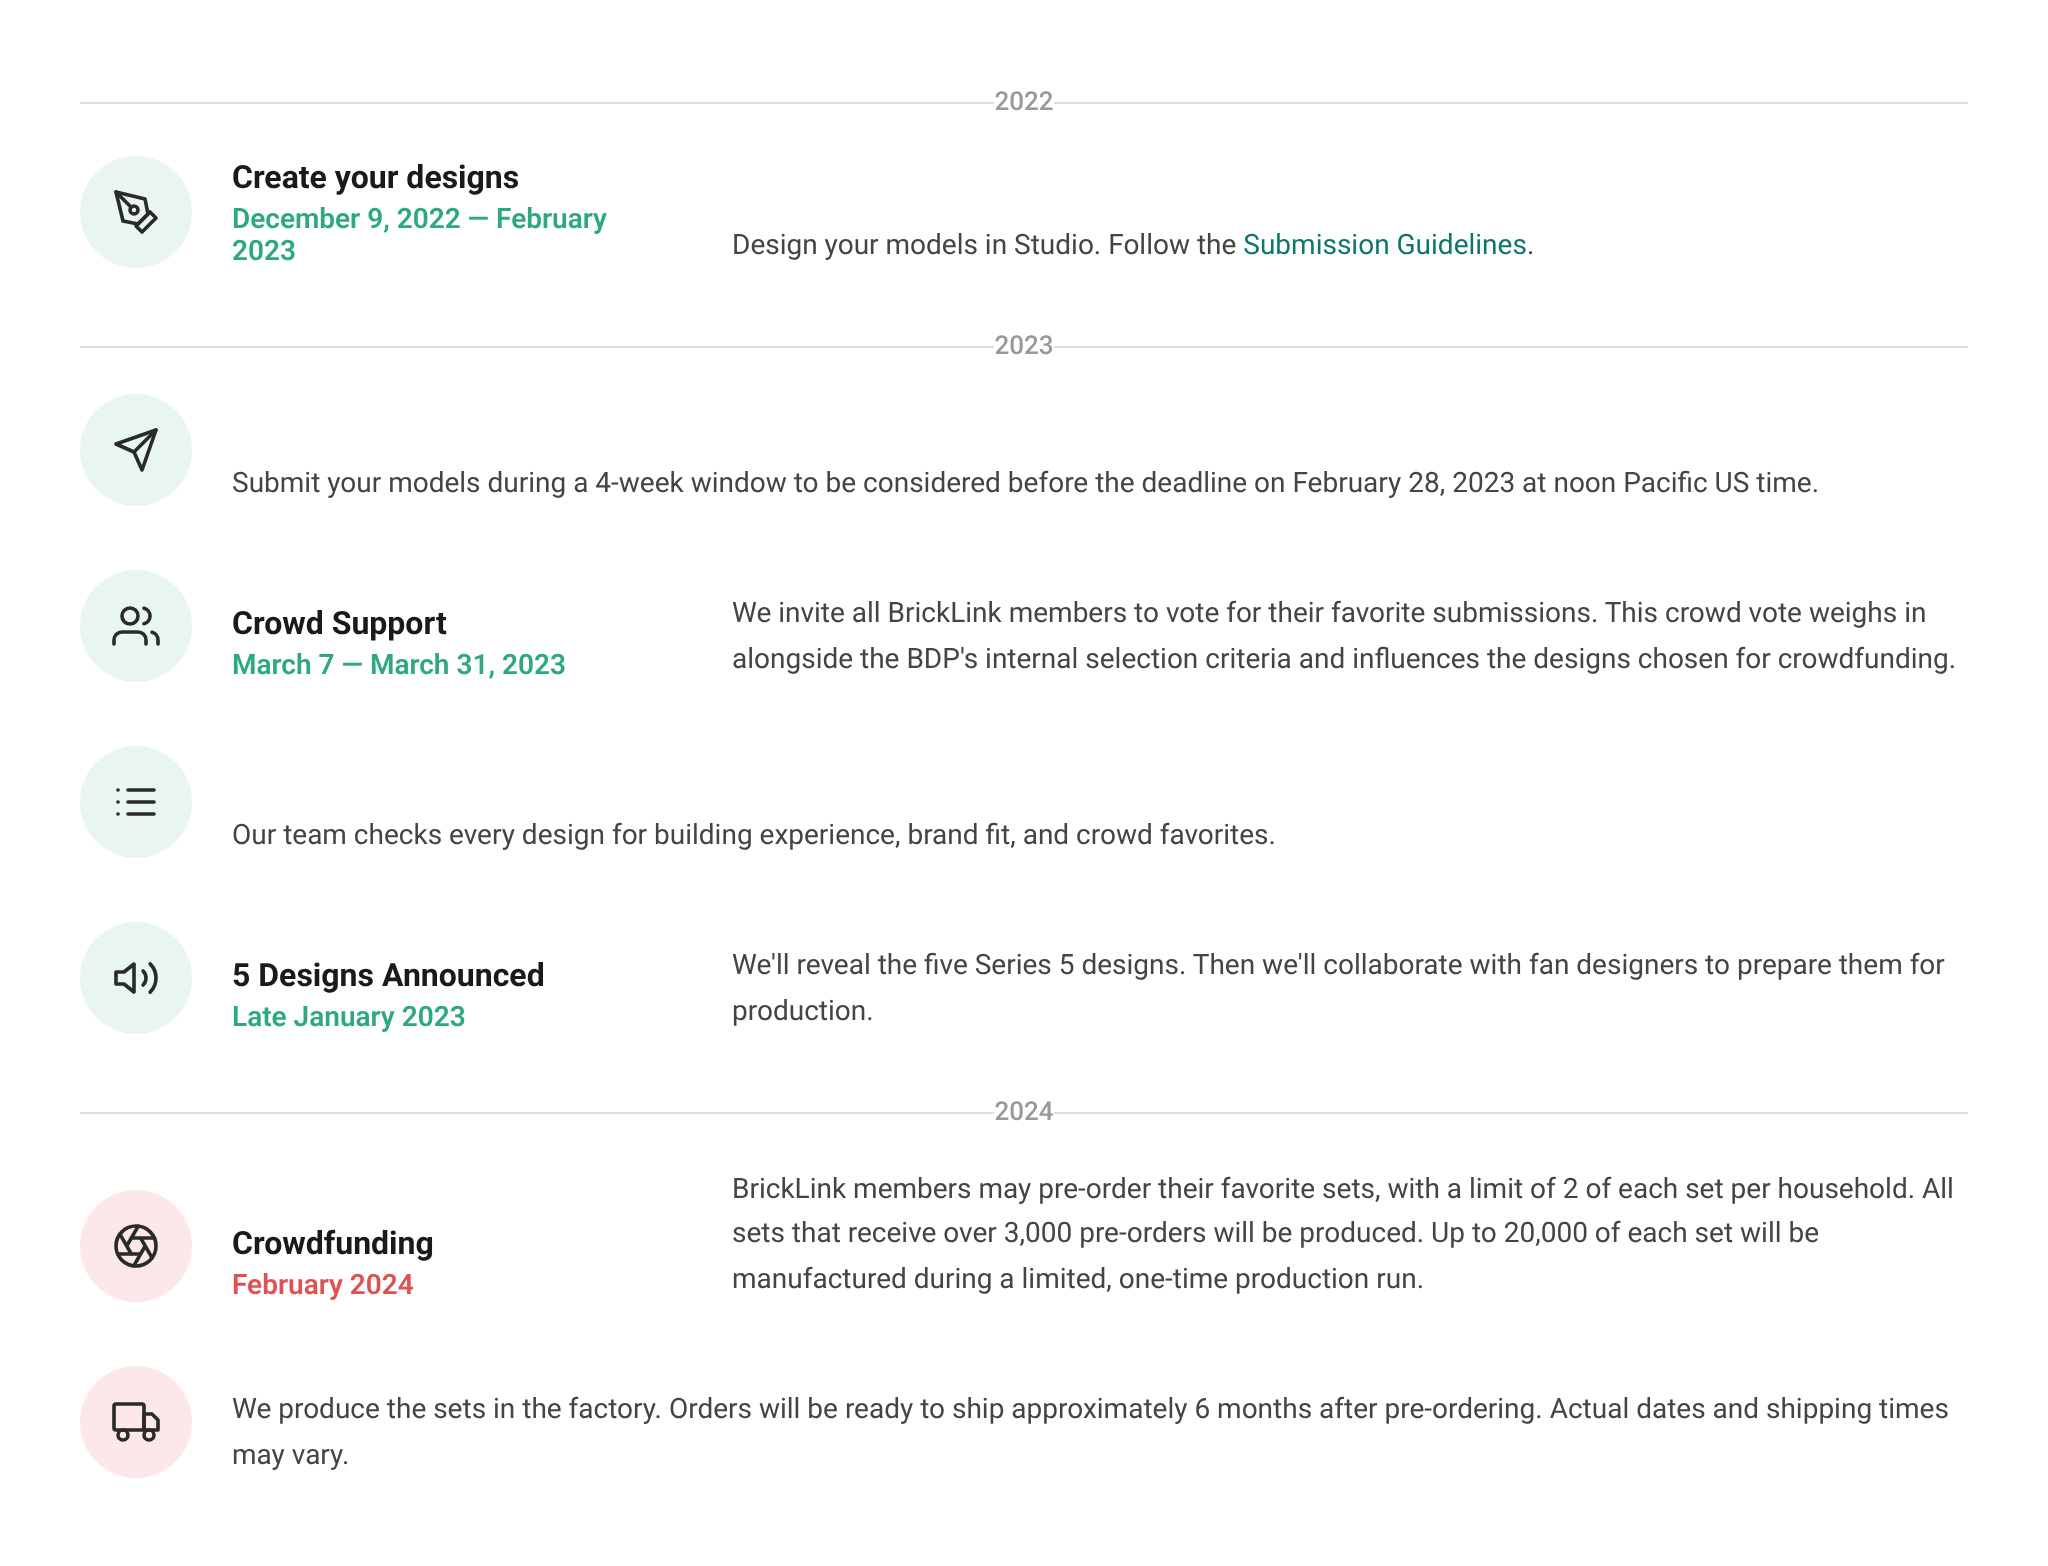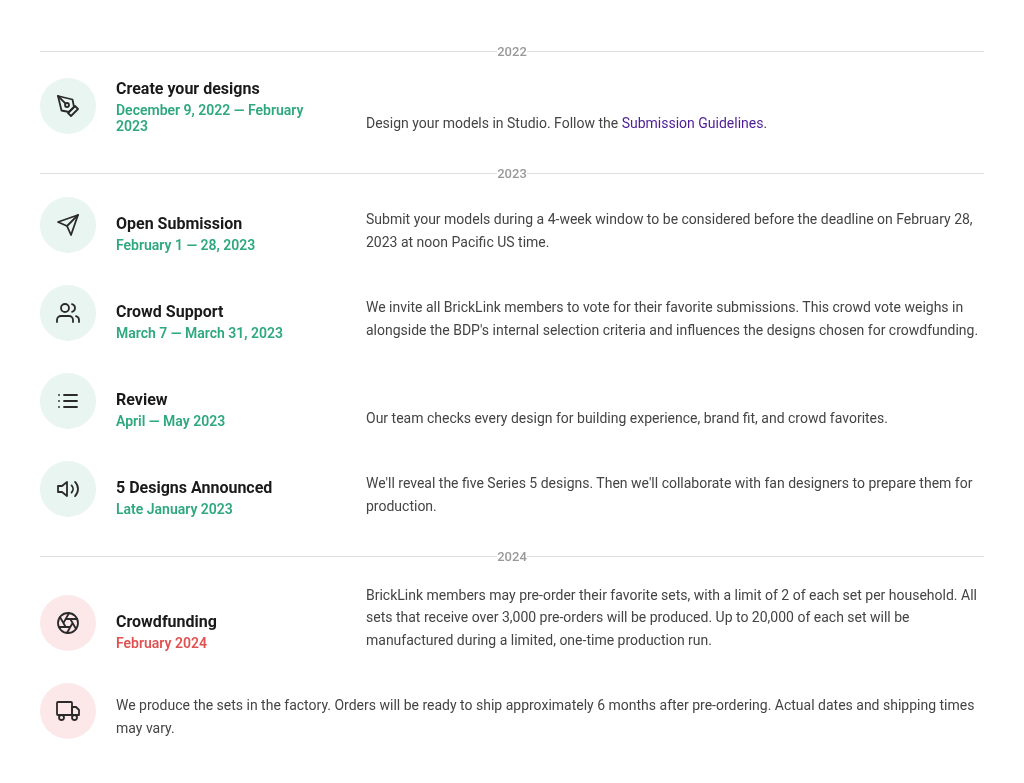--- a/index.html
+++ b/index.html
@@ -78,21 +78,21 @@
     .item-date.red { color: #e05252; }
 
     .item-description {
       flex: 1;
       font-size: 14px;
       color: #444;
       line-height: 1.6;
       padding-top: 4px;
     }
     .item-description a {
-      color: #4c1d95;
+      color: #0f766e;
       text-decoration: none;
     }
   </style>
 </head>
 <body>
 
 <div id="timeline-container">
     <div class="year-divider">
     <span class="year-line"></span>
     <span class="year-label">2022</span>
@@ -117,24 +117,20 @@
     <span class="year-line"></span>
     <span class="year-label">2023</span>
     <span class="year-line"></span>
   </div>
     <div class="timeline-item">
       <div class="icon-circle green">
         <svg viewBox="0 0 24 24" fill="none" stroke="#2a2a2a" stroke-width="1.8" stroke-linecap="round" stroke-linejoin="round">
     <line x1="22" y1="2" x2="11" y2="13"></line>
     <polygon points="22 2 15 22 11 13 2 9 22 2"></polygon>
   </svg>
-      </div>
-      <div class="item-title-block">
-        <div class="item-title">Open Submission</div>
-        <div class="item-date green">February 1 — 28, 2023</div>
       </div>
       <div class="item-description">Submit your models during a 4-week window to be considered before the deadline on February 28, 2023 at noon Pacific US time.</div>
     </div>
     <div class="timeline-item">
       <div class="icon-circle green">
         <svg viewBox="0 0 24 24" fill="none" stroke="#2a2a2a" stroke-width="1.8" stroke-linecap="round" stroke-linejoin="round">
     <path d="M17 21v-2a4 4 0 0 0-4-4H5a4 4 0 0 0-4 4v2"></path>
     <circle cx="9" cy="7" r="4"></circle>
     <path d="M23 21v-2a4 4 0 0 0-3-3.87"></path>
     <path d="M16 3.13a4 4 0 0 1 0 7.75"></path>
@@ -150,24 +146,20 @@
       <div class="icon-circle green">
         <svg viewBox="0 0 24 24" fill="none" stroke="#2a2a2a" stroke-width="1.8" stroke-linecap="round" stroke-linejoin="round">
     <line x1="8" y1="6" x2="21" y2="6"></line>
     <line x1="8" y1="12" x2="21" y2="12"></line>
     <line x1="8" y1="18" x2="21" y2="18"></line>
     <line x1="3" y1="6" x2="3.01" y2="6"></line>
     <line x1="3" y1="12" x2="3.01" y2="12"></line>
     <line x1="3" y1="18" x2="3.01" y2="18"></line>
   </svg>
       </div>
-      <div class="item-title-block">
-        <div class="item-title">Review</div>
-        <div class="item-date green">April — May 2023</div>
-      </div>
       <div class="item-description">Our team checks every design for building experience, brand fit, and crowd favorites.</div>
     </div>
     <div class="timeline-item">
       <div class="icon-circle green">
         <svg viewBox="0 0 24 24" fill="none" stroke="#2a2a2a" stroke-width="1.8" stroke-linecap="round" stroke-linejoin="round">
     <polygon points="11 5 6 9 2 9 2 15 6 15 11 19 11 5"></polygon>
     <path d="M15.54 8.46a5 5 0 0 1 0 7.07"></path>
     <path d="M19.07 4.93a10 10 0 0 1 0 14.14"></path>
   </svg>
       </div>

